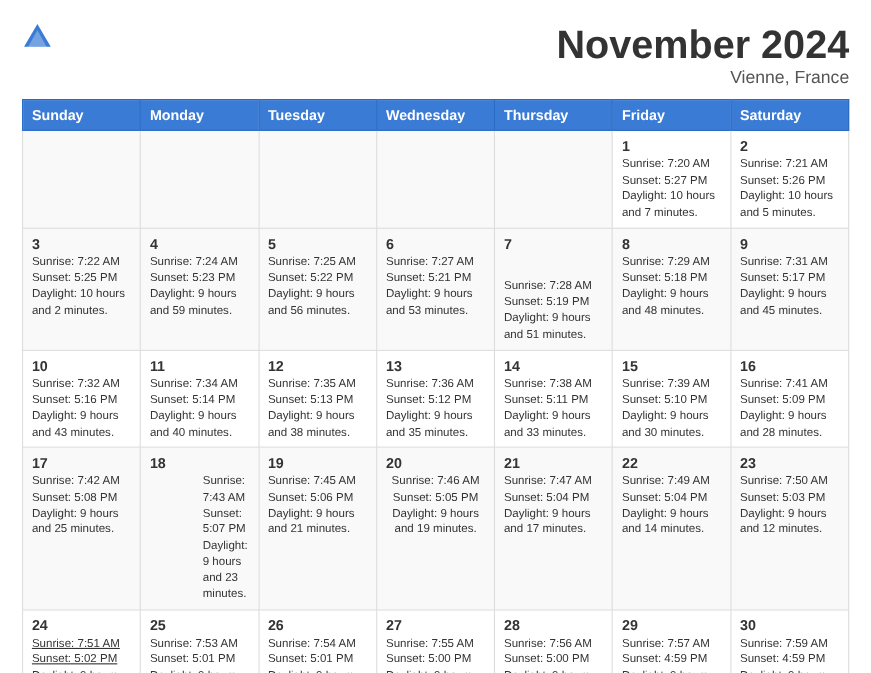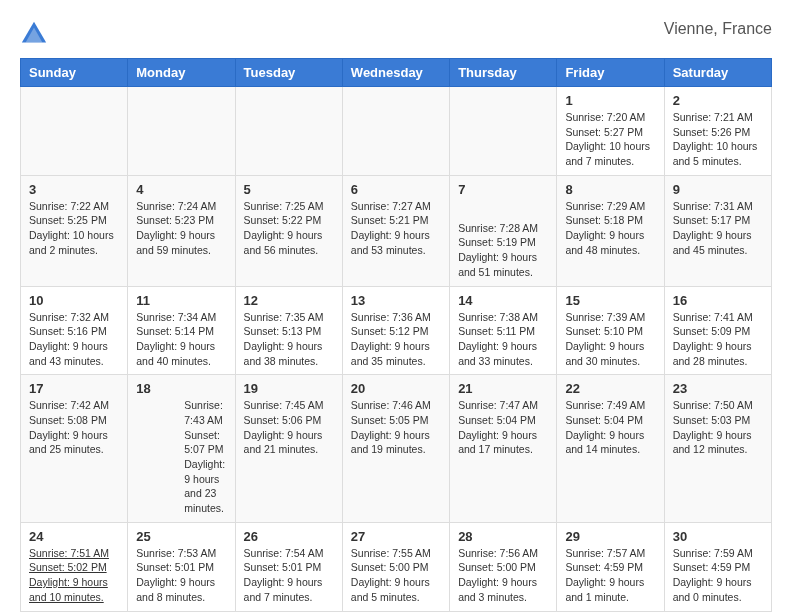--- a/index.html
+++ b/index.html
@@ -98,20 +98,21 @@
 <body>
 
 <div class="header">
   <div class="logo">
     <svg class="logo-icon" viewBox="0 0 30 30" xmlns="http://www.w3.org/2000/svg">
       <polygon points="15,2 28,24 2,24" fill="#3a7bd5"></polygon>
       <polygon points="15,8 24,24 6,24" fill="#fff" opacity="0.3"></polygon>
     </svg>
   </div>
   <div class="title-section">
+    <div class="month-title">November 2024</div>
     <div class="subtitle">Vienne, France</div>
   </div>
 </div>
 
 <table>
   <thead>
     <tr>
 
     <th>Sunday</th>
         <th>Monday</th>
@@ -245,21 +246,21 @@
 Daylight: 9 hours and 23 minutes.</div>
         </td>
         <td>
           <span class="day-num">19</span>
           <div class="day-info" style="white-space: pre-line;">Sunrise: 7:45 AM
 Sunset: 5:06 PM
 Daylight: 9 hours and 21 minutes.</div>
         </td>
         <td>
           <span class="day-num">20</span>
-          <div class="day-info" style="white-space: pre-line;">Sunrise: 7:46 AM
+          <div class="day-info" style="white-space: pre-line; text-align: center;">Sunrise: 7:46 AM
 Sunset: 5:05 PM
 Daylight: 9 hours and 19 minutes.</div>
         </td>
         <td>
           <span class="day-num">21</span>
           <div class="day-info" style="white-space: pre-line;">Sunrise: 7:47 AM
 Sunset: 5:04 PM
 Daylight: 9 hours and 17 minutes.</div>
         </td>
         <td>

